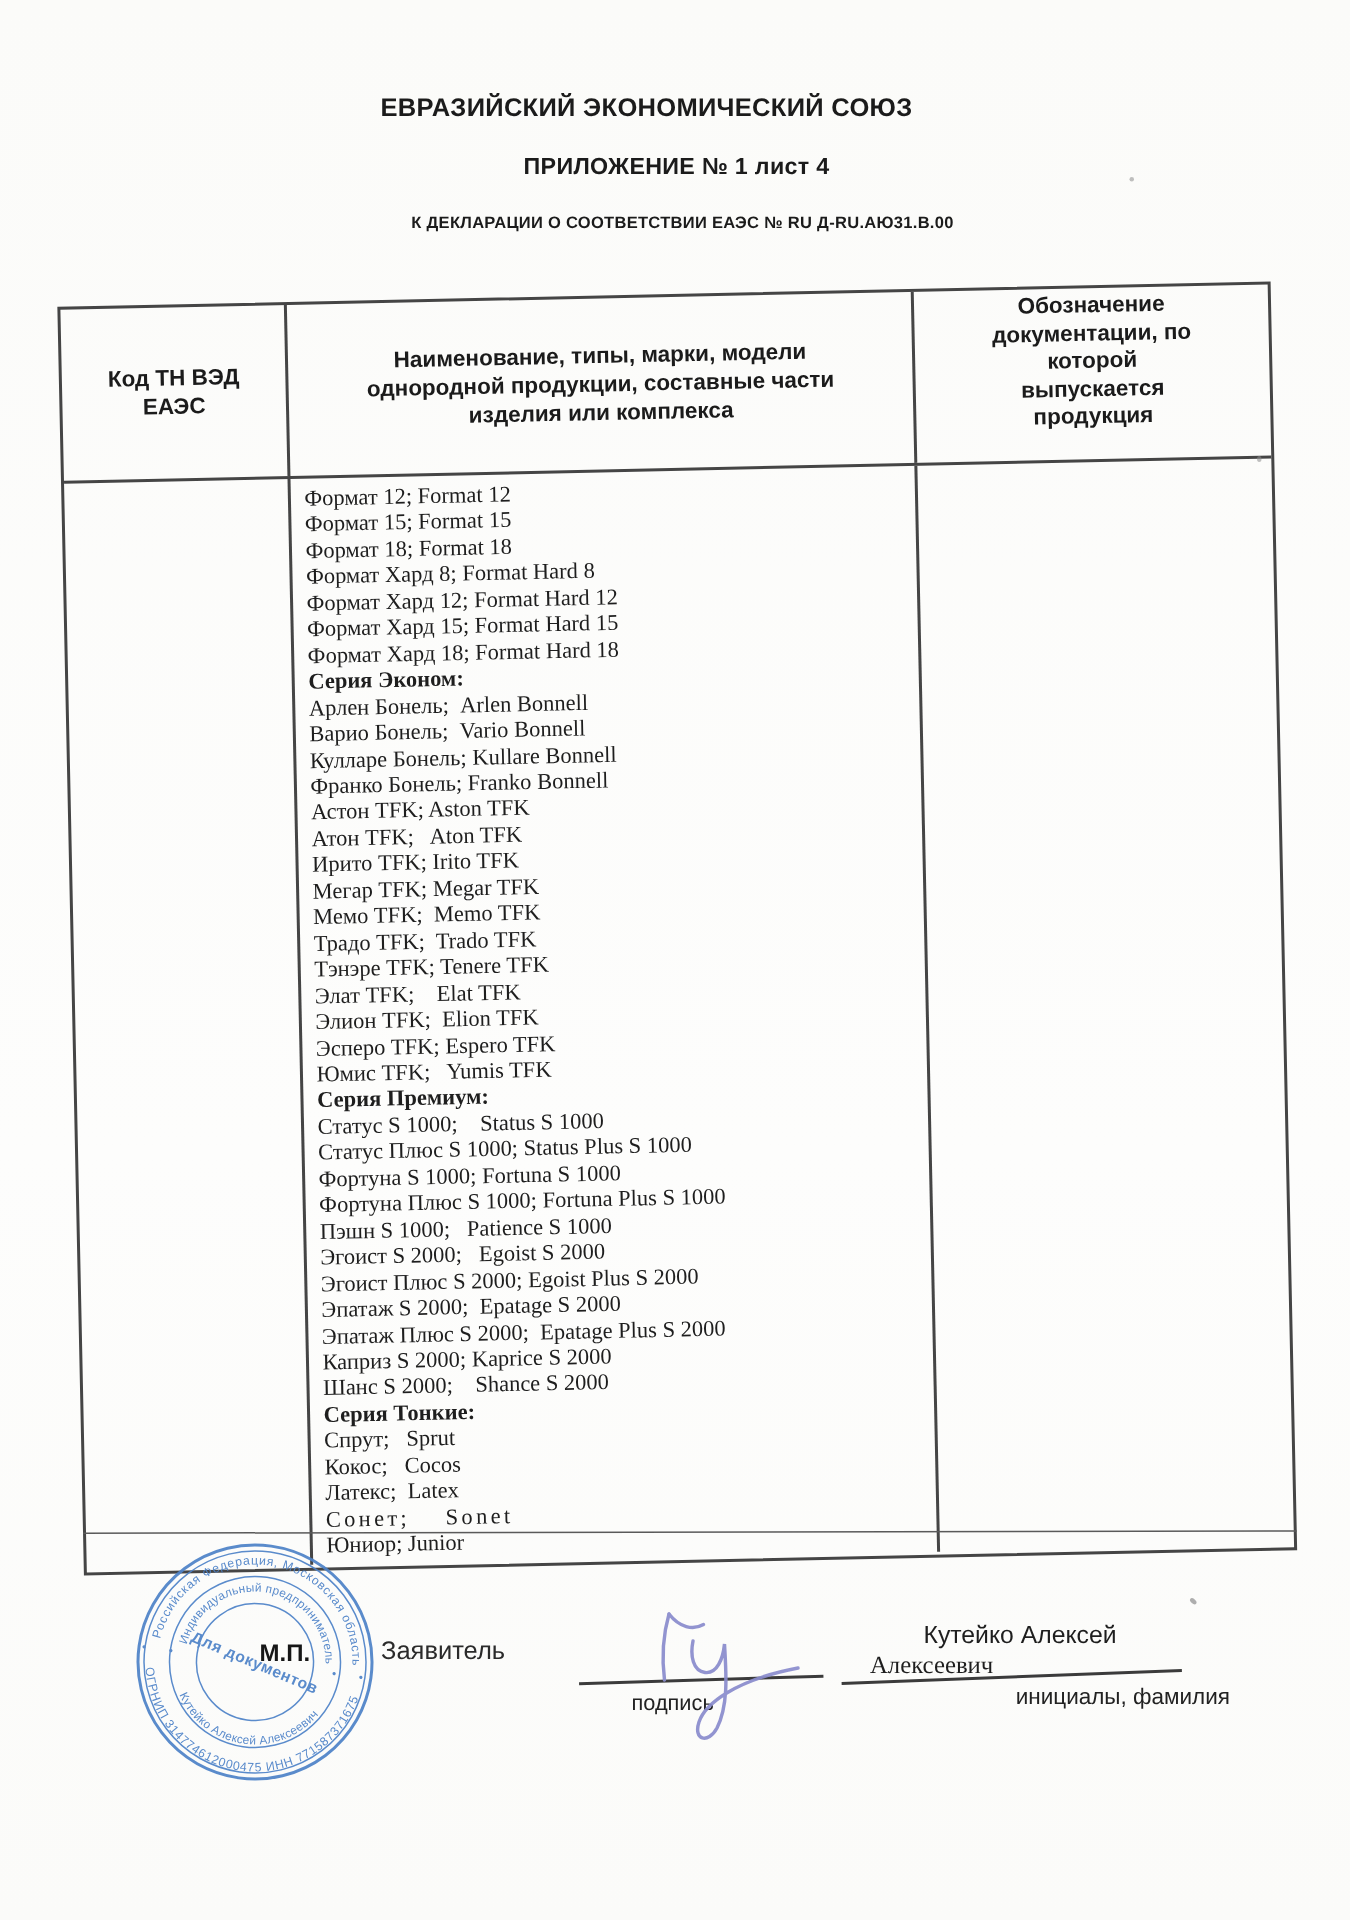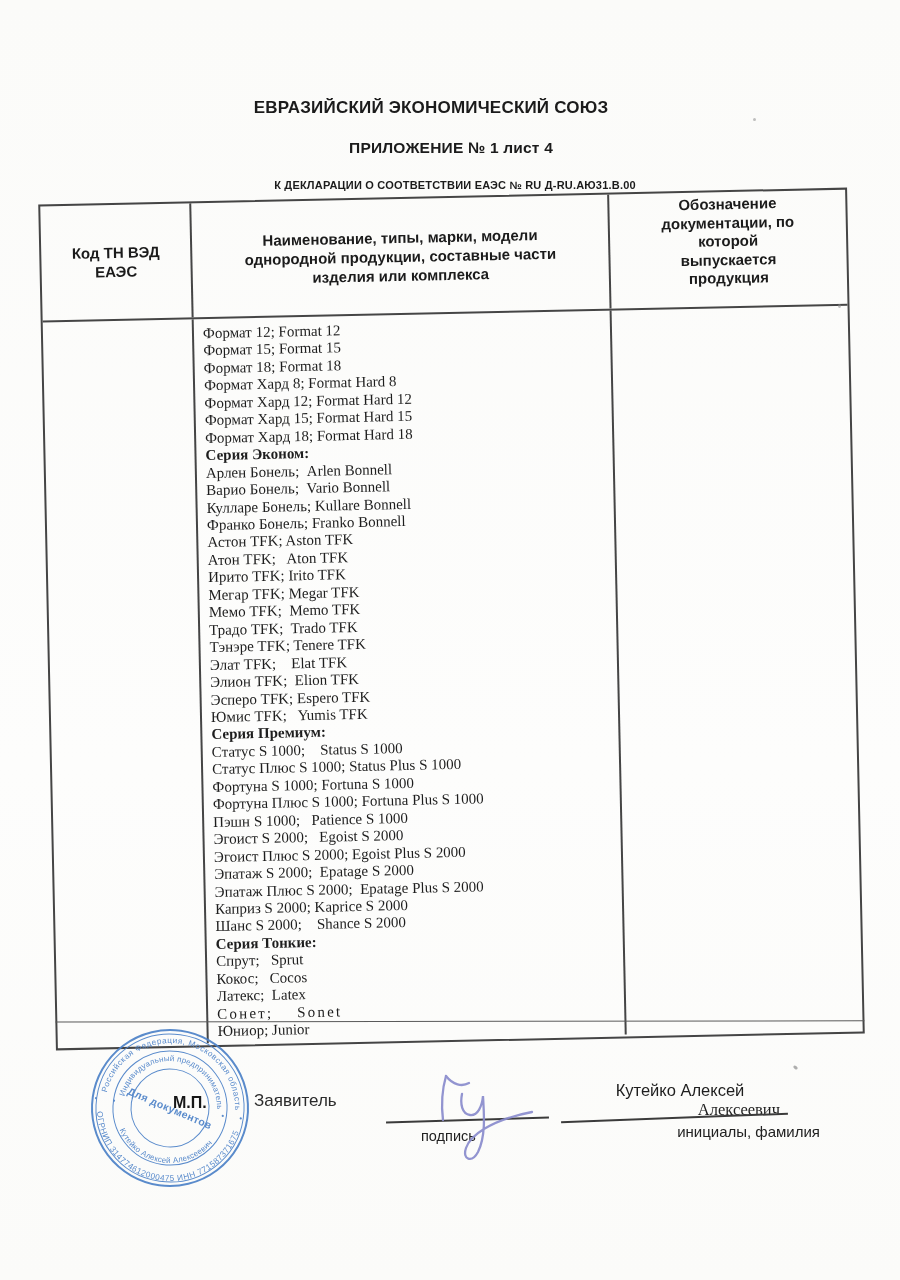--- a/index.html
+++ b/index.html
@@ -7,21 +7,21 @@
   body {
     position:relative;
     background:linear-gradient(180deg,#fbfbf9 0%, #fdfdfc 60%, #fbfbf9 100%);
     font-family:"Liberation Sans","DejaVu Sans",sans-serif;
     color:#1f1f1f;
     overflow:hidden;
   }
   .abs { position:absolute; }
 
   
-  .doc-title { left:0; width:862px; text-align:center; font-weight:bold; color:#1b1b1b; letter-spacing:.2px;margin-top:36px; }
+  .doc-title { left:0; width:862px; text-align:center; font-weight:bold; color:#1b1b1b; letter-spacing:.2px; }
   .t1 { top:62px; font-size:17px; }
   .t2 { top:103px; font-size:15.5px;padding-left:40px; }
   .t3 { top:143px; font-size:11px;padding-left:48px; }
 
   
   .table-wrap {
     left:47px; top:196px; width:809px; height:846px;
     border:2px solid #454545;
     transform:rotate(-1.2deg);
     background:transparent;
@@ -51,21 +51,21 @@
 
   
   .mp-label { left:160px; top:1094px; font-size:16px; font-weight:600; color:#161616; z-index:4;margin-left:13px; }
   .applicant { left:254px; top:1091px; font-size:17px; color:#2b2b2b; }
 
   .sig-line { left:386px; top:1119px; width:163px; border-top:2px solid #3b3b3b; transform:rotate(-1.8deg); }
   .sig-caption { left:421px; top:1128px; width:100px; text-align:left; font-size:14.5px; color:#222; }
 
   .name-l1 { left:580px; top:1081px; width:200px; text-align:center;
              font-family:Liberation Sans, sans-serif; font-size:16.5px; color:#1e1e1e; }
-  .name-l2 { left:580px; top:1100px; width:200px; text-align:right;
+  .name-l2 { left:580px; top:1100px; width:200px; text-align:left;
              font-family:"Liberation Serif","DejaVu Serif",serif; font-size:16.5px; color:#1e1e1e; }
   .name-line { left:561px; top:1117px; width:227px; border-top:2px solid #3b3b3b; transform:rotate(-2.2deg); }
   .name-caption { left:620px; top:1123px; width:200px; text-align:right; font-size:15px; color:#222; }
 
   .stamp-svg { left:84px; top:1022px; width:172px; height:172px; z-index:3; opacity:.92; }
   .stamp-svg text { fill:#4d82c8; font-family:"Liberation Sans","DejaVu Sans",sans-serif; }
   .stamp-svg circle { stroke:#4d82c8; fill:none; }
   .ring-text { font-size:8.2px; letter-spacing:.5px; }
   .ring-text-sm { font-size:7.9px; letter-spacing:.2px; }
   .stamp-center-text { font-size:10.5px; font-weight:600; letter-spacing:.4px; }

